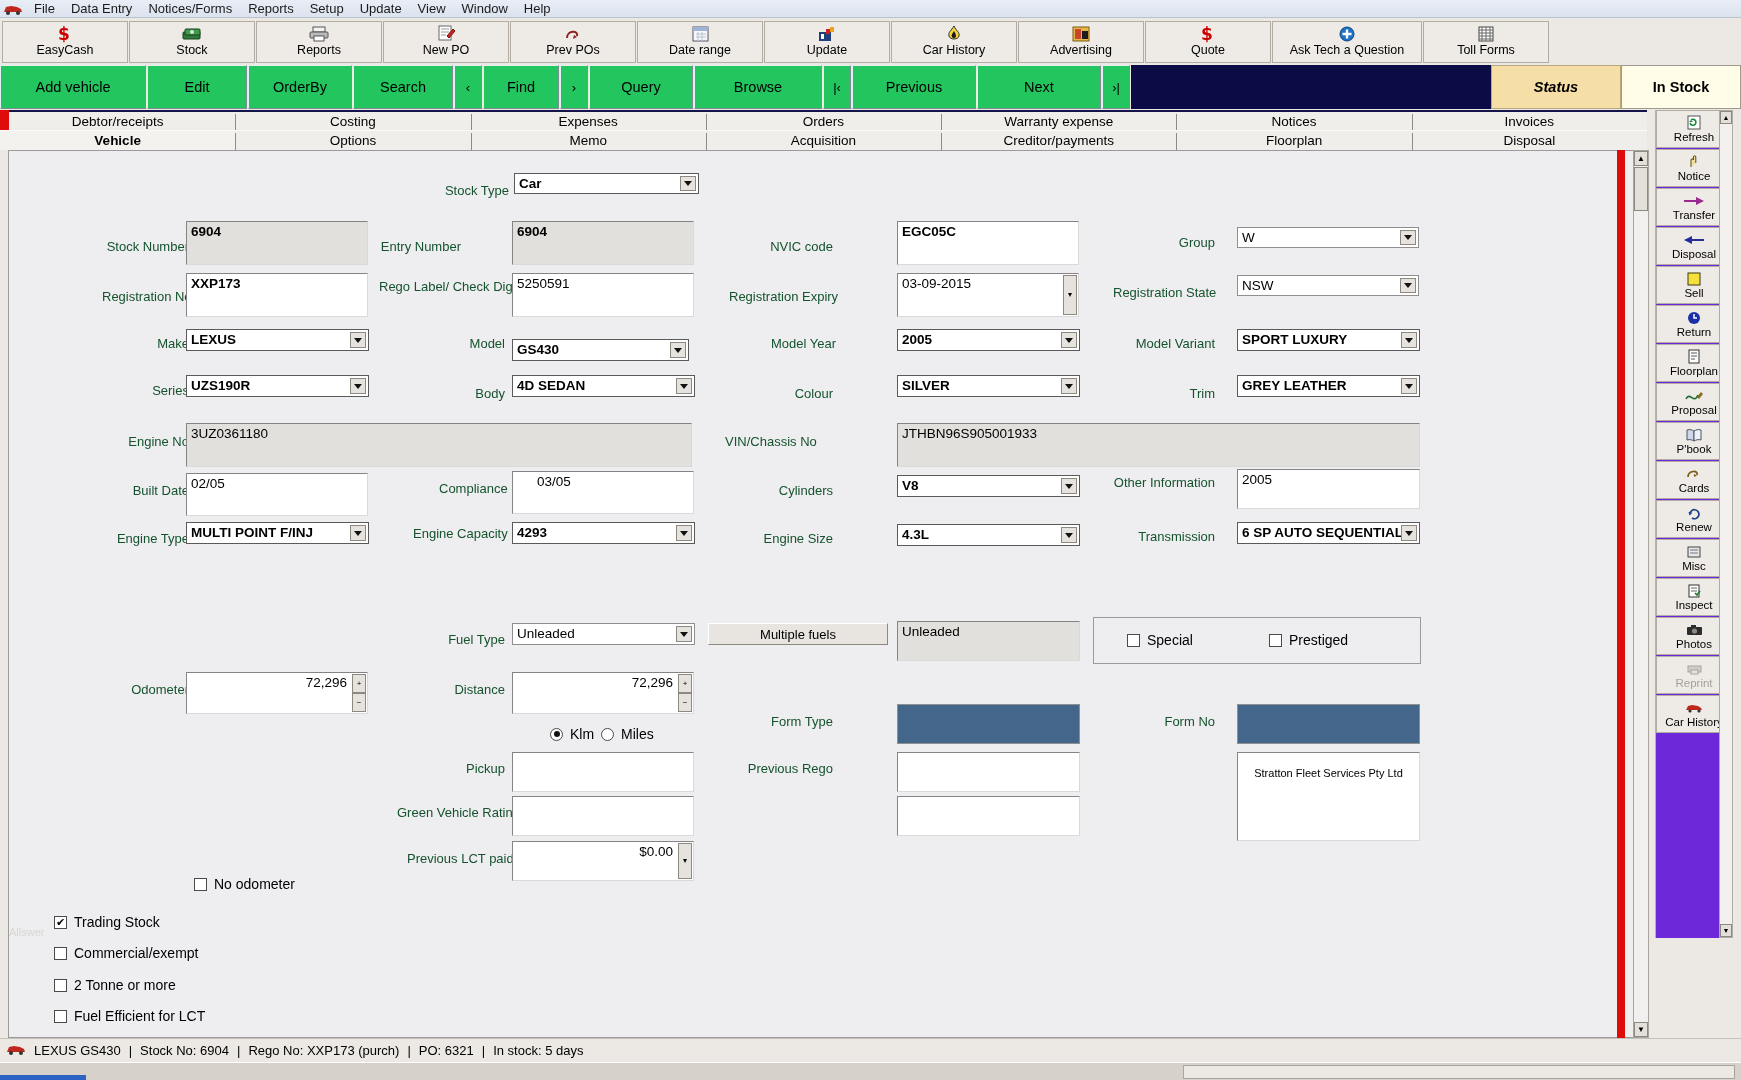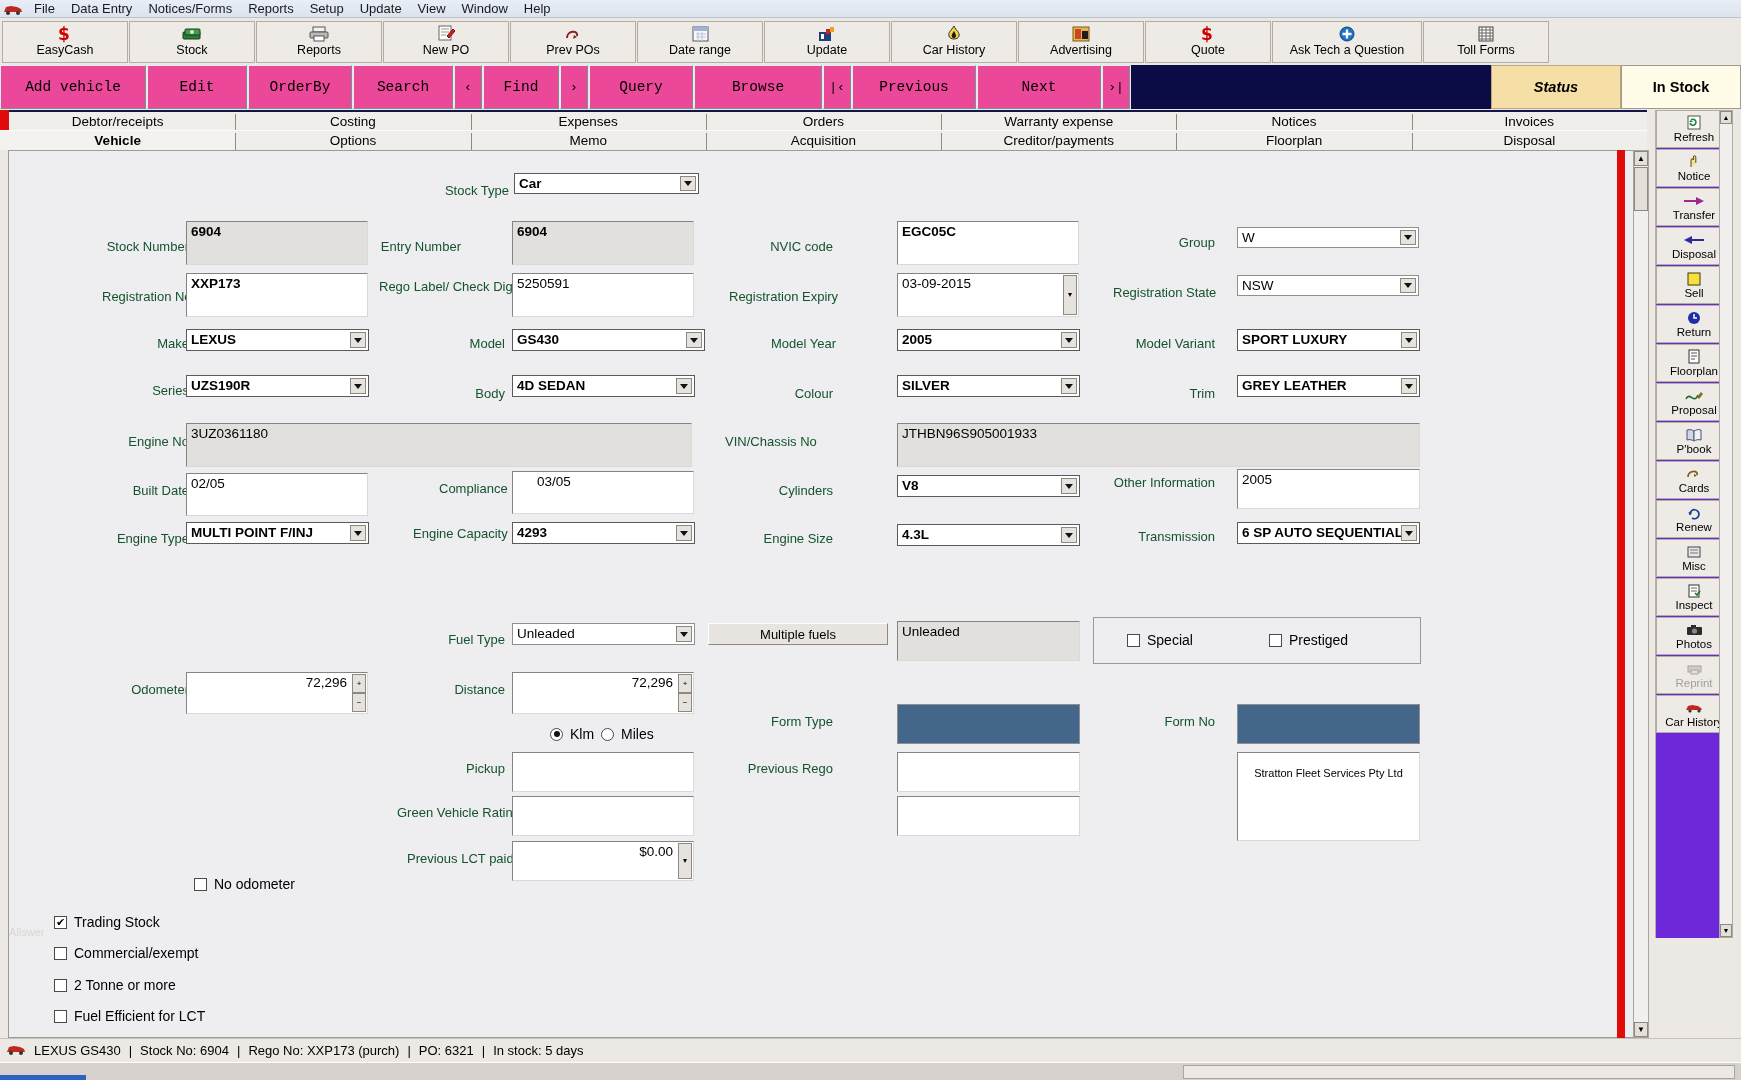--- a/index.html
+++ b/index.html
@@ -39,24 +39,24 @@
   }
   .tb-ico { height: 19px; display:flex; align-items:center; justify-content:center; }
   .tb-lbl { font-size: 12.5px; line-height: 15px; white-space: nowrap; }
 
   
   .navbar {
     position: absolute; top: 65px; left: 0; width: 1741px; height: 44px;
     display: flex; align-items: stretch; background:#ece9e4;
   }
   .nv {
-    background: #ec4899; border: 1px solid #7c8f93;
+    background: #22c55e; border: 1px solid #7c8f93;
     border-top-color:#e4eff1; border-left-color:#e4eff1;
     display:flex; align-items:center; justify-content:center;
-    font-size: 14.5px; margin-right: 1px; font-family: Liberation Mono, monospace;
+    font-size: 14.5px; margin-right: 1px;
   }
   .nv-sm { width: 24px; font-size: 13px; }
   .navspacer { flex: 1 1 auto; background: #0b0b45; border:1px solid #0b0b45; }
   .nv-status {
     width: 130px; background: #f6dfa6; border: 1px solid #b9a87d;
     display:flex; align-items:center; justify-content:center;
     font-style: italic; font-weight: 600; font-size: 14.5px;
   }
   .nv-instock {
     width: 120px; background: #fffce8; border: 1px solid #9e9a8e;
@@ -468,21 +468,21 @@
     <span class="arw"></span>
   </div>
 
   <div class="lbl" style="left:122px; top:185px; width:58px;">Make</div>
   <div class="combo" style="left:177px; top:178px; width:183px; height:22px;">
     <span>LEXUS</span>
     <span class="arw"></span>
   </div>
 
   <div class="lbl" style="left:432px; top:185px; width:64px;">Model</div>
-  <div class="combo" style="left:503px; top:178px; width:193px; height:22px;">
+  <div class="combo" style="left:503px; top:188px; width:177px; height:22px;">
     <span>GS430</span>
     <span class="arw"></span>
   </div>
 
   <div class="lbl" style="left:762px; top:185px; width:62px;">Model Year</div>
   <div class="combo" style="left:888px; top:178px; width:183px; height:22px;">
     <span>2005</span>
     <span class="arw"></span>
   </div>
 

